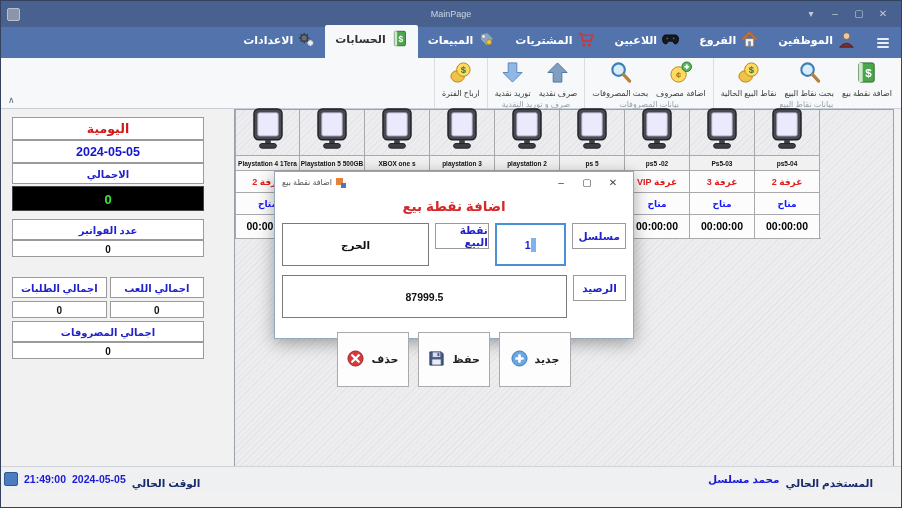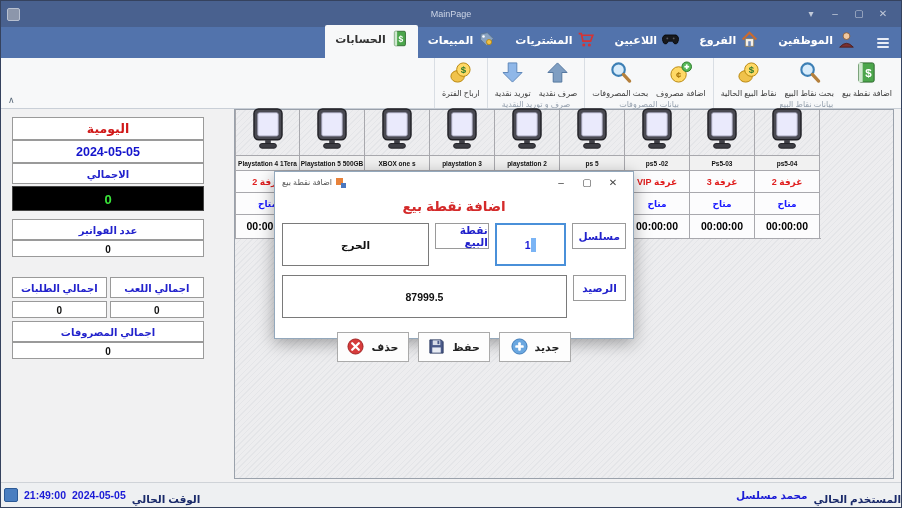--- a/index.html
+++ b/index.html
@@ -73,26 +73,26 @@
   .dlg-head{color:#d42a2a;font-weight:bold;font-size:13.5px;text-align:center;margin-top:5px;direction:rtl;}
   .frow{direction:rtl;display:flex;margin:9px 7px 0 7px;gap:6px;}
   .flabel{border:1px solid #9a9a9a;color:#2222cc;font-weight:bold;font-size:10.5px;height:26px;
     display:flex;align-items:center;justify-content:center;background:#fff;}
   .finput{border:1px solid #7a7a7a;background:#fff;height:43px;display:flex;align-items:center;
     justify-content:center;font-weight:bold;font-size:10.5px;color:#111;}
   .w54{width:54px;} .w72{width:72px;} .w148{width:148px;} .w290{width:290px;}
   .serial{border:2px solid #4a90d9;color:#1b1bd6;gap:1px;}
   .caret{display:inline-block;width:5px;height:14px;background:#7ab4f5;}
   .btnrow{direction:rtl;display:flex;gap:9px;margin:14px 62px 0 0;}
-  .dbtn{width:72px;height:30px;border:1px solid #aaa;background:#fdfdfd;display:flex;direction:ltr;
+  .dbtn{width:72px;height:55px;border:1px solid #aaa;background:#fdfdfd;display:flex;direction:ltr;
     align-items:center;justify-content:center;gap:7px;font-weight:bold;font-size:11px;color:#222;cursor:pointer;}
   .dbtn svg{width:17px;height:17px;}
   
-  .sbar{position:absolute;left:0;bottom:0;width:100%;height:25px;background:#eef0f2;border-top:1px solid #cfd3d8;
-    display:flex;align-items:center;justify-content:space-between;padding:0 0 0 3px;}
+  .sbar{position:absolute;left:0;bottom:16px;width:100%;height:25px;background:#eef0f2;border-top:1px solid #cfd3d8;
+    display:flex;align-items:center;justify-content:space-between;padding:0 28px 0 3px;}
   .sleft{display:flex;direction:ltr;align-items:center;gap:6px;}
   .sright{display:flex;direction:rtl;align-items:center;gap:6px;}
   .s-blue{color:#1b1bd6;font-weight:bold;font-size:10.5px;}
   .s-navy{color:#1a2a6a;font-weight:bold;font-size:10.5px;margin-top:8px;}
   .grip{width:14px;height:14px;background:#4a7ec0;border:1px solid #2c5a96;border-radius:2px;}
 </style>
 </head>
 <body>
 
 <div class="window">
@@ -154,20 +154,33 @@
           </svg></span>
       <span>المبيعات</span>
     </div>
     <div class="tab active">
       <span><svg viewBox="0 0 20 20">
             <rect x="4" y="1.5" width="13" height="17" rx="1.5" fill="#4ca64c" stroke="#2c662c"></rect>
             <rect x="4" y="1.5" width="3.2" height="17" fill="#cfe8cf"></rect>
             <text x="11.5" y="14" font-size="10" font-weight="bold" fill="#fff" text-anchor="middle">$</text>
           </svg></span>
       <span>الحسابات</span>
+    </div>
+    <div class="tab">
+      <span><svg viewBox="0 0 22 22">
+            <g stroke="#3a3f49" stroke-width="1.8">
+              <circle cx="8" cy="9" r="4.2" fill="#6a7078"></circle>
+              <path d="M8 2.2 v2.6 M8 13.2 v2.6 M1.2 9 h2.6 M12.2 9 h2.6 M3.2 4.2 l1.8 1.8 M11 11.9 l1.8 1.8 M12.8 4.2 l-1.8 1.8 M5 11.9 l-1.8 1.8"></path>
+            </g>
+            <g stroke="#d8d8de" stroke-width="1.4">
+              <circle cx="16" cy="15.5" r="2.8" fill="#efeff4"></circle>
+              <path d="M16 11.5 v1.6 M16 17.8 v1.6 M12 15.5 h1.6 M18.4 15.5 h1.6"></path>
+            </g>
+          </svg></span>
+      <span>الاعدادات</span>
     </div>
   </div>
 
   <div class="ribbon">
 
     <div class="rgroup">
       <div class="ritems">
         <div class="ritem">
           <span><svg viewBox="0 0 24 24">
                 <rect x="4" y="2" width="16" height="20" rx="2" fill="#4ca64c" stroke="#2c662c"></rect>

